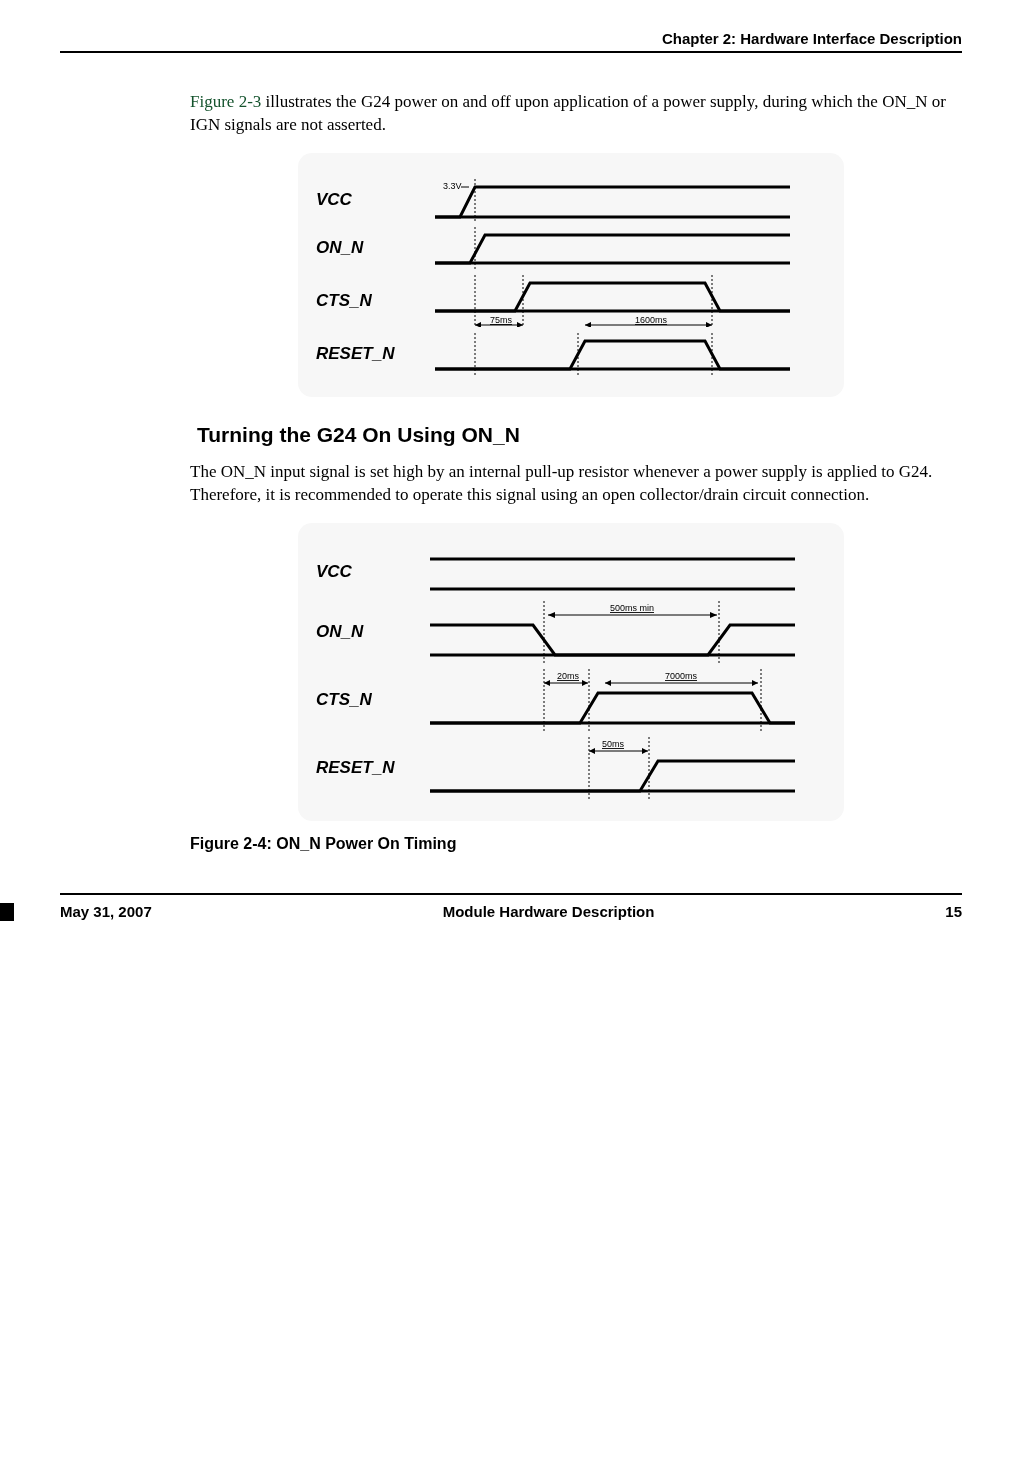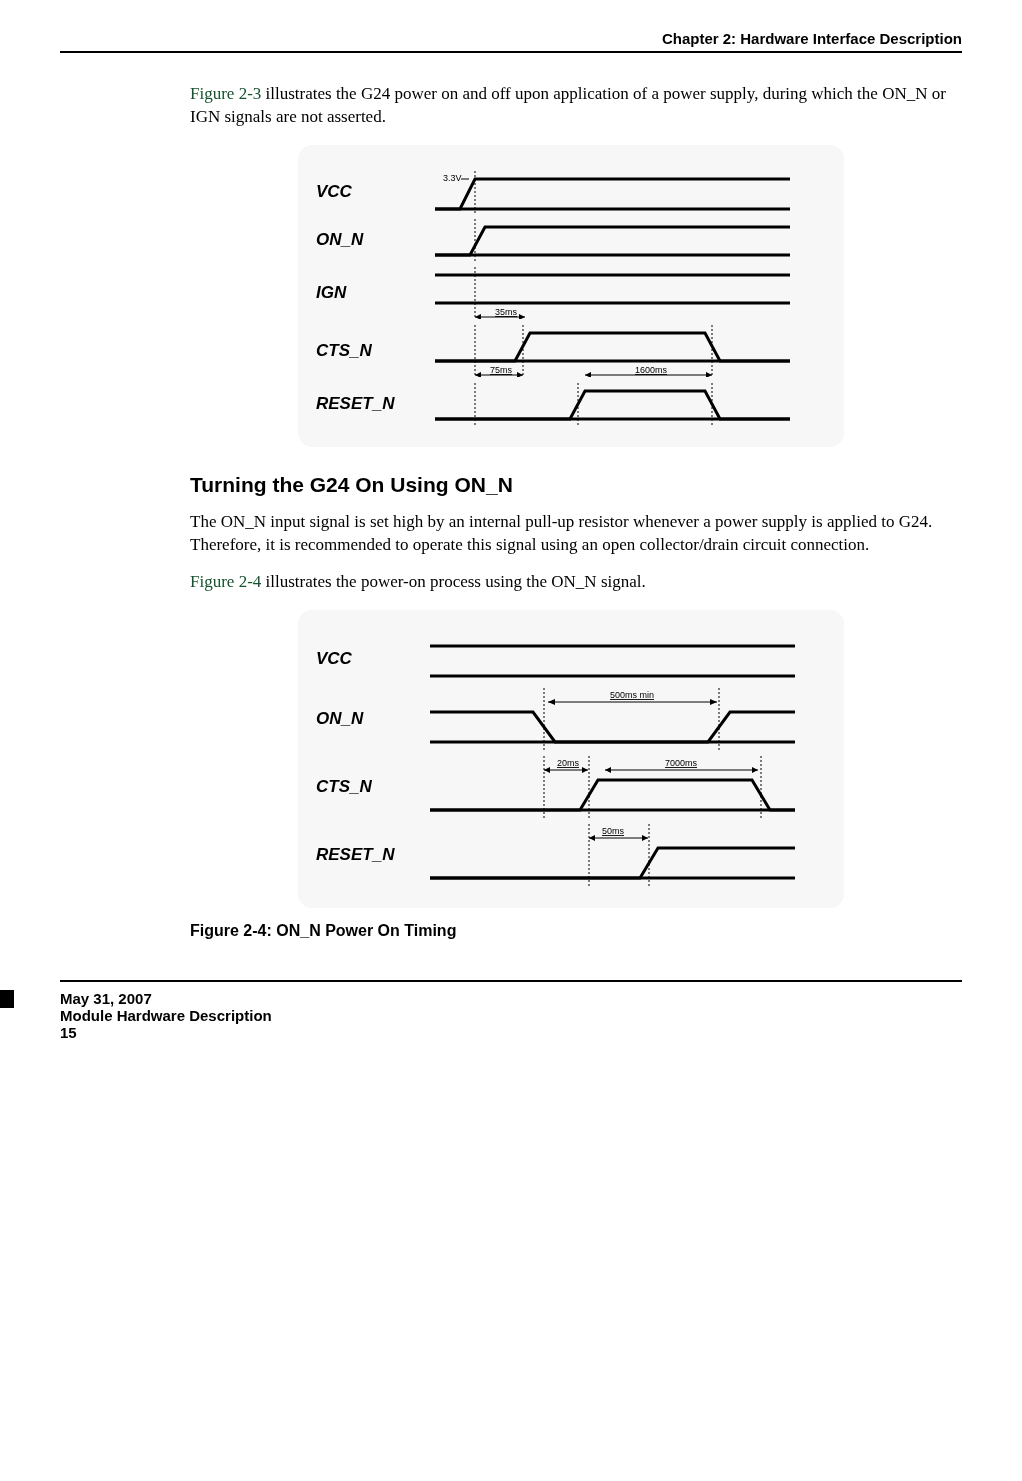--- a/index.html
+++ b/index.html
@@ -14,21 +14,21 @@
       padding: 30px 60px 30px 60px;
       box-sizing: border-box;
     }
     .header {
       border-bottom: 2px solid black;
       padding-bottom: 4px;
       text-align: right;
       font-family: Arial, Helvetica, sans-serif;
       font-weight: bold;
       font-size: 15px;
-      margin-bottom: 30px;
+      margin-bottom: 38px;
     }
     .content {
       margin-left: 130px;
       margin-right: 10px;
     }
     .para {
       font-size: 17px;
       line-height: 1.35;
       margin: 14px 0;
     }
@@ -45,35 +45,34 @@
     .figure-caption {
       font-family: Arial, Helvetica, sans-serif;
       font-weight: bold;
       font-size: 16px;
       margin: 14px 0 26px 0;
     }
     .section-heading {
       font-family: Arial, Helvetica, sans-serif;
       font-weight: bold;
       font-size: 21px;
-      margin: 26px 0 14px 0;
+      margin: 26px 0 14px 7px;
     }
     .footer {
       border-top: 2px solid black;
       margin-top: 40px;
       padding-top: 8px;
       font-family: Arial, Helvetica, sans-serif;
       font-weight: bold;
       font-size: 15px;
       display: flex;
       justify-content: space-between;
     }
     .footer-marker {
       position: relative;
-      flex-direction: column;
     }
     .footer-marker::before {
       content: "";
       position: absolute;
       left: -60px;
       top: 8px;
       width: 14px;
       height: 18px;
       background: black;
     }
@@ -132,33 +131,20 @@
 
         <div class="timing-row">
           <div class="timing-label">ON_N</div>
           <svg class="timing-svg" viewBox="0 0 360 42" height="42">
             <polyline points="0,36 35,36 50,8 355,8" stroke="black" stroke-width="3" fill="none"></polyline>
             <line x1="0" y1="36" x2="355" y2="36" stroke="black" stroke-width="3"></line>
             <line x1="40" y1="0" x2="40" y2="42" stroke="black" stroke-width="1" stroke-dasharray="2,2"></line>
           </svg>
         </div>
 
-        <div class="timing-row">
-          <div class="timing-label">IGN</div>
-          <svg class="timing-svg" viewBox="0 0 360 52" height="52">
-            <line x1="0" y1="8" x2="355" y2="8" stroke="black" stroke-width="3"></line>
-            <line x1="0" y1="36" x2="355" y2="36" stroke="black" stroke-width="3"></line>
-            <line x1="40" y1="0" x2="40" y2="52" stroke="black" stroke-width="1" stroke-dasharray="2,2"></line>
-
-            <text x="60" y="48" class="anno-text" text-decoration="underline">35ms</text>
-            <line x1="40" y1="50" x2="90" y2="50" stroke="black" stroke-width="1"></line>
-            <polygon points="40,50 46,47 46,53" fill="black"></polygon>
-            <polygon points="90,50 84,47 84,53" fill="black"></polygon>
-          </svg>
-        </div>
 
         <div class="timing-row">
           <div class="timing-label">CTS_N</div>
           <svg class="timing-svg" viewBox="0 0 360 52" height="52">
             <polyline points="0,36 80,36 95,8 270,8 285,36 355,36" stroke="black" stroke-width="3" fill="none"></polyline>
             <line x1="0" y1="36" x2="355" y2="36" stroke="black" stroke-width="3"></line>
             <line x1="40" y1="0" x2="40" y2="52" stroke="black" stroke-width="1" stroke-dasharray="2,2"></line>
             <line x1="88" y1="0" x2="88" y2="52" stroke="black" stroke-width="1" stroke-dasharray="2,2"></line>
             <line x1="277" y1="0" x2="277" y2="52" stroke="black" stroke-width="1" stroke-dasharray="2,2"></line>
 
@@ -184,23 +170,20 @@
             <line x1="277" y1="0" x2="277" y2="42" stroke="black" stroke-width="1" stroke-dasharray="2,2"></line>
           </svg>
         </div>
       </div>
     </div>
 
 
     <div class="section-heading">Turning the G24 On Using ON_N</div>
 
     <p class="para">The ON_N input signal is set high by an internal pull-up resistor whenever a power supply is applied to G24. Therefore, it is recommended to operate this signal using an open collector/drain circuit connection.</p>
-    <p class="para">
-      <span class="link">Figure 2-4</span><span> illustrates the power-on process using the ON_N signal.</span>
-    </p>
 
     <div class="figure-box">
       <div class="timing">
 
         <div class="timing-row">
           <div class="timing-label">VCC</div>
           <svg class="timing-svg" viewBox="0 0 370 46" height="46">
             <line x1="0" y1="10" x2="365" y2="10" stroke="black" stroke-width="3"></line>
             <line x1="0" y1="40" x2="365" y2="40" stroke="black" stroke-width="3"></line>
           </svg>

